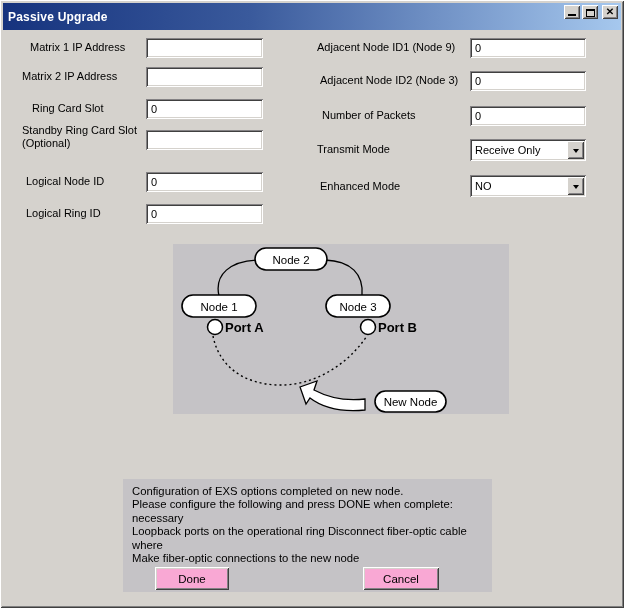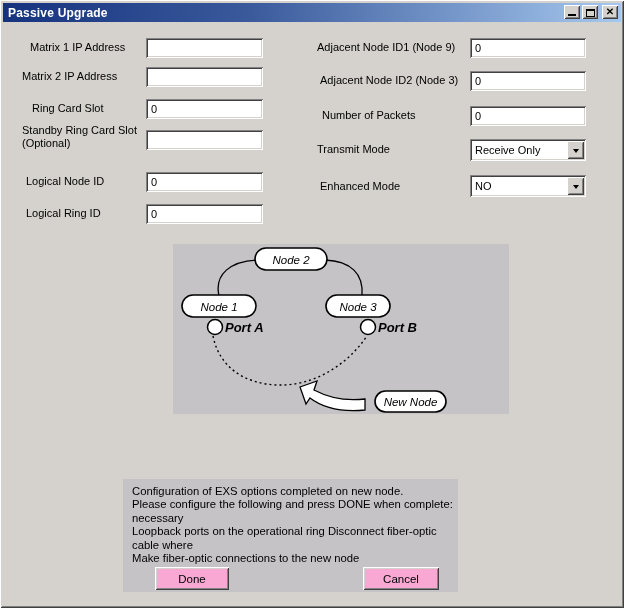--- a/index.html
+++ b/index.html
@@ -7,21 +7,21 @@
   body { font-family:"Liberation Sans", sans-serif; background:#808080; }
 
   .window {
     position:relative; width:624px; height:608px; background:#d5d2cd;
     box-shadow: inset 1px 1px 0 #ffffff, inset -1px -1px 0 #404040,
                 inset 2px 2px 0 #d5d2cd, inset -2px -2px 0 #808080;
     overflow:hidden;
   }
 
   .titlebar {
-    position:absolute; left:3px; top:3px; right:3px; height:19px;
+    position:absolute; left:3px; top:3px; right:3px; height:27px;
     background:linear-gradient(90deg,#16337e 0%, #3a5a9c 40%, #a6c8ee 100%);
     display:flex; align-items:center; padding-left:5px;
   }
   .title-text { color:#ffffff; font-weight:bold; font-size:12px; letter-spacing:0.2px; }
   .title-controls { position:absolute; right:3px; top:2px; display:flex; }
   .tbtn {
     width:16px; height:14px; background:#d5d2cd; margin-left:2px;
     box-shadow: inset 1px 1px 0 #ffffff, inset -1px -1px 0 #404040,
                 inset 2px 2px 0 #d5d2cd, inset -2px -2px 0 #848284;
     display:flex; align-items:flex-end; justify-content:center;
@@ -51,22 +51,22 @@
     display:flex; align-items:center; cursor:default; }
   .combo-value { font-size:11px; padding-left:5px; flex:1; }
   .combo-btn { width:17px; height:18px; margin:2px 2px 2px 0; background:#d5d2cd;
     box-shadow: inset 1px 1px 0 #ffffff, inset -1px -1px 0 #404040,
                 inset 2px 2px 0 #d5d2cd, inset -2px -2px 0 #848284;
     display:flex; align-items:center; justify-content:center; }
   .arrow-down { width:0; height:0; border-left:3.5px solid transparent;
     border-right:3.5px solid transparent; border-top:4px solid #000; margin-top:1px; }
 
   .panel { position:absolute; background:#c5c3c6; }
-  #diagram-panel { left:173px; top:244px; width:336px; height:170px;font-style:italic; }
-  #message-panel { left:123px; top:479px; width:335px; height:113px; }
+  #diagram-panel { left:173px; top:244px; width:336px; height:170px; }
+  #message-panel { left:123px; top:479px; width:369px; height:113px; }
 
   .msg-lines { position:absolute; left:9px; top:6px; right:4px; }
   .msg-line { font-size:11.3px; line-height:13.4px; color:#000; }
 
   .push-btn {
     position:absolute; height:23px; background:#f9a8d4; border:none;
     box-shadow: inset 1px 1px 0 #ffffff, inset -1px -1px 0 #404040,
                 inset 2px 2px 0 #d5d2cd, inset -2px -2px 0 #848284;
     font-family:"Liberation Sans", sans-serif; font-size:11.5px; color:#000; cursor:default;
   }

